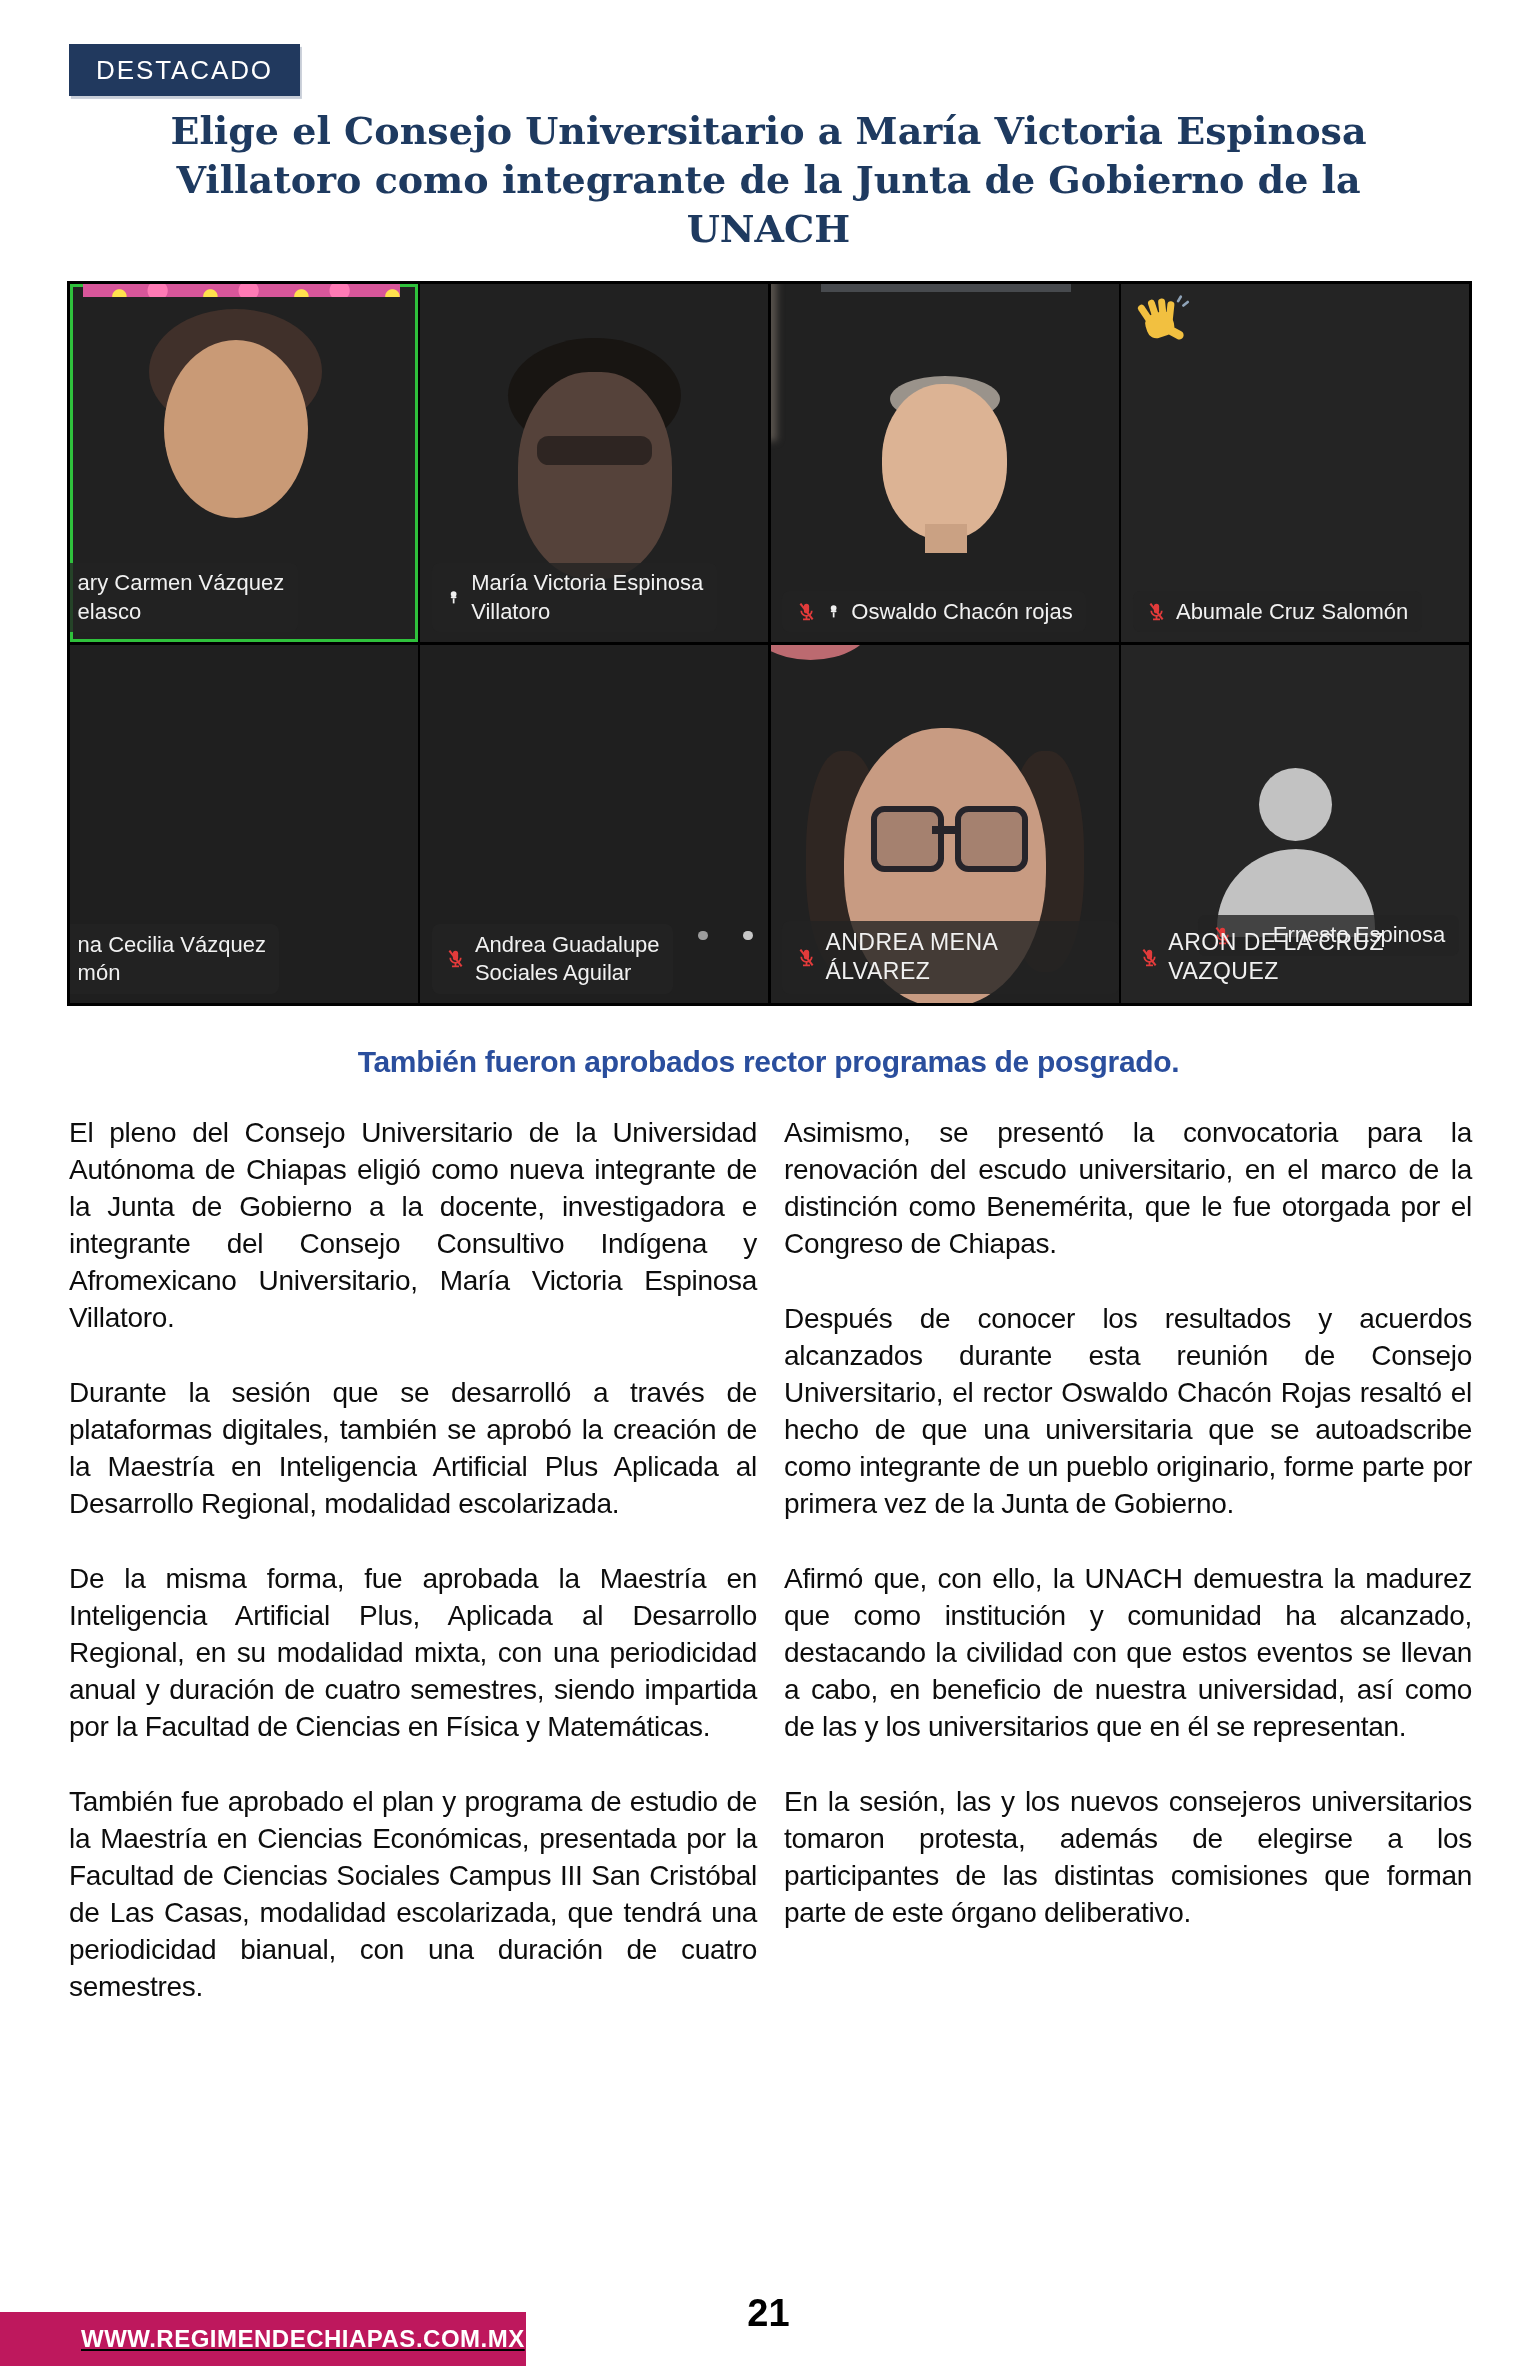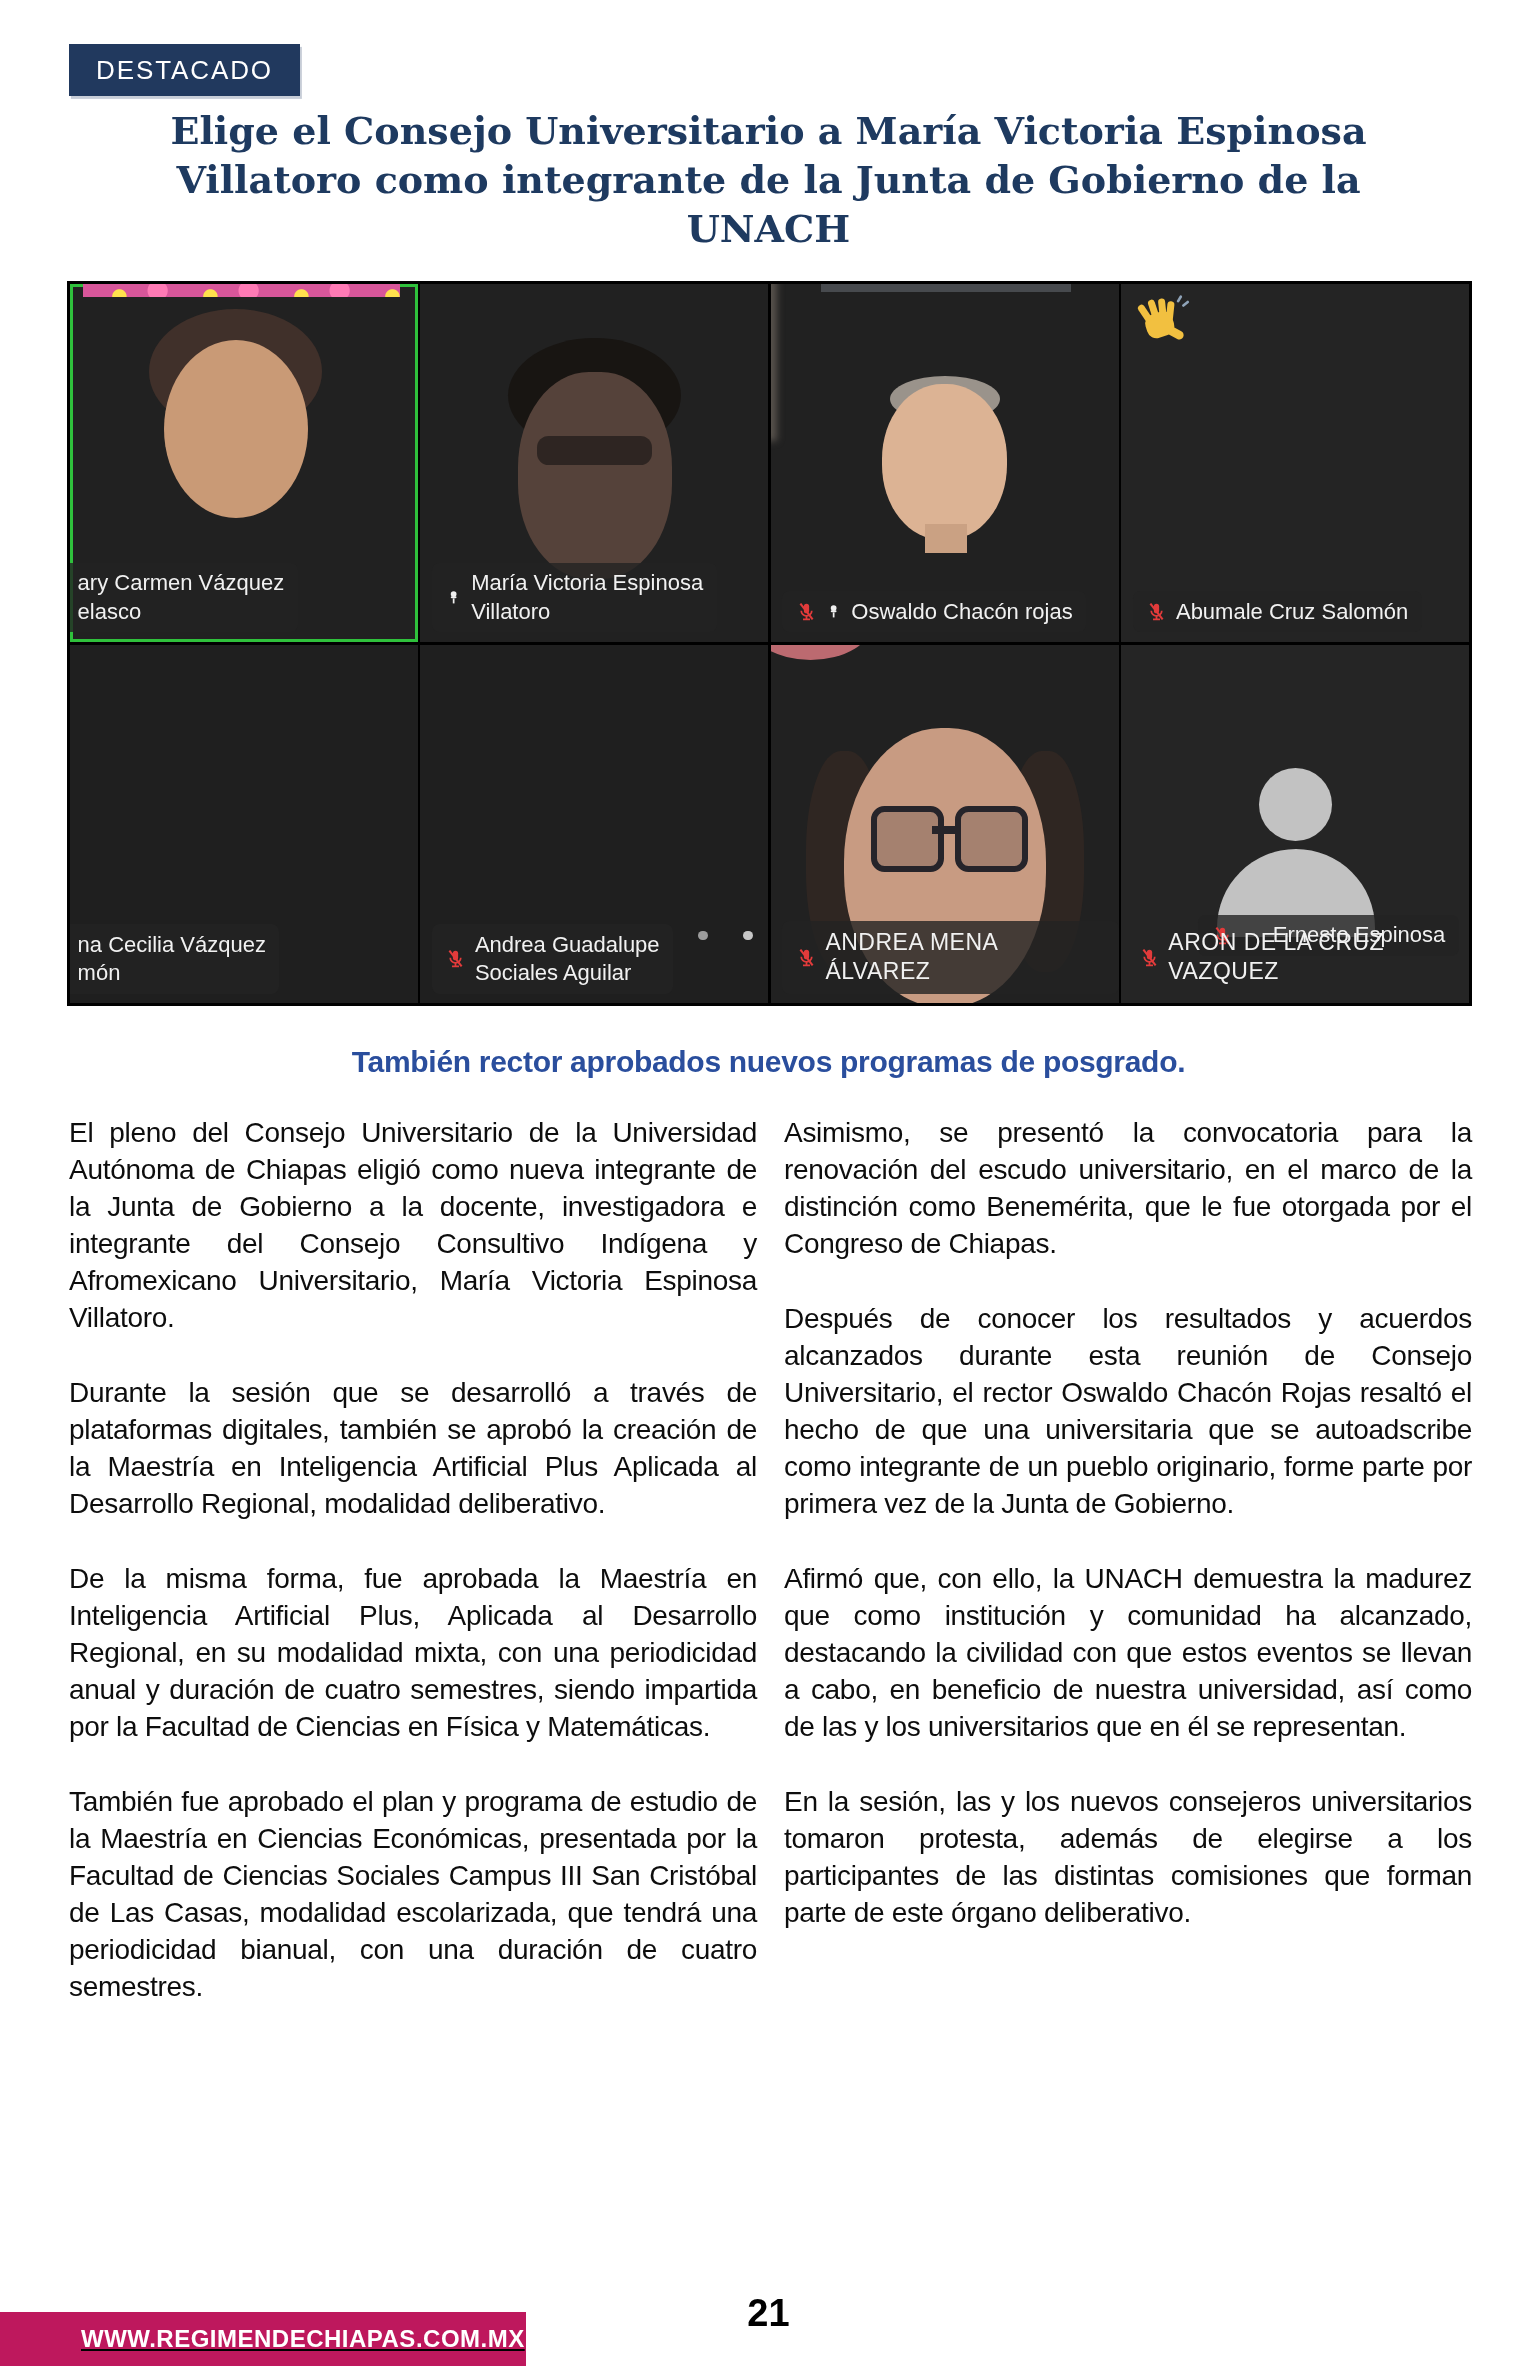--- a/index.html
+++ b/index.html
@@ -279,26 +279,26 @@
           <line x1="8" y1="21" x2="16" y2="21" stroke="#e23b3b" stroke-width="2"></line>
           <line x1="5" y1="3" x2="19" y2="21" stroke="#e23b3b" stroke-width="2.4"></line>
           </svg>
         <span class="nm">ARON DE LA CRUZ
 VAZQUEZ</span>
       </div>
     </div>
 
   </div>
 
-  <div class="subtitle">También rector aprobados nuevos programas de posgrado.</div>
+  <div class="subtitle">También fueron aprobados rector programas de posgrado.</div>
 
   <div class="columns">
     <div class="col">
       <p>El pleno del Consejo Universitario de la Universidad Autónoma de Chiapas eligió como nueva integrante de la Junta de Gobierno a la docente, investigadora e integrante del Consejo Consultivo Indígena y Afromexicano Universitario, María Victoria Espinosa Villatoro.</p>
-      <p>Durante la sesión que se desarrolló a través de plataformas digitales, también se aprobó la creación de la Maestría en Inteligencia Artificial Plus Aplicada al Desarrollo Regional, modalidad deliberativo.</p>
+      <p>Durante la sesión que se desarrolló a través de plataformas digitales, también se aprobó la creación de la Maestría en Inteligencia Artificial Plus Aplicada al Desarrollo Regional, modalidad escolarizada.</p>
       <p>De la misma forma, fue aprobada la Maestría en Inteligencia Artificial Plus, Aplicada al Desarrollo Regional, en su modalidad mixta, con una periodicidad anual y duración de cuatro semestres, siendo impartida por la Facultad de Ciencias en Física y Matemáticas.</p>
       <p>También fue aprobado el plan y programa de estudio de la Maestría en Ciencias Económicas, presentada por la Facultad de Ciencias Sociales Campus III San Cristóbal de Las Casas, modalidad escolarizada, que tendrá una periodicidad bianual, con una duración de cuatro semestres.</p>
     </div>
     <div class="col">
       <p>Asimismo, se presentó la convocatoria para la renovación del escudo universitario, en el marco de la distinción como Benemérita, que le fue otorgada por el Congreso de Chiapas.</p>
       <p>Después de conocer los resultados y acuerdos alcanzados durante esta reunión de Consejo Universitario, el rector Oswaldo Chacón Rojas resaltó el hecho de que una universitaria que se autoadscribe como integrante de un pueblo originario, forme parte por primera vez de la Junta de Gobierno.</p>
       <p>Afirmó que, con ello, la UNACH demuestra la madurez que como institución y comunidad ha alcanzado, destacando la civilidad con que estos eventos se llevan a cabo, en beneficio de nuestra universidad, así como de las y los universitarios que en él se representan.</p>
       <p>En la sesión, las y los nuevos consejeros universitarios tomaron protesta, además de elegirse a los participantes de las distintas comisiones que forman parte de este órgano deliberativo.</p>
     </div>
   </div>

